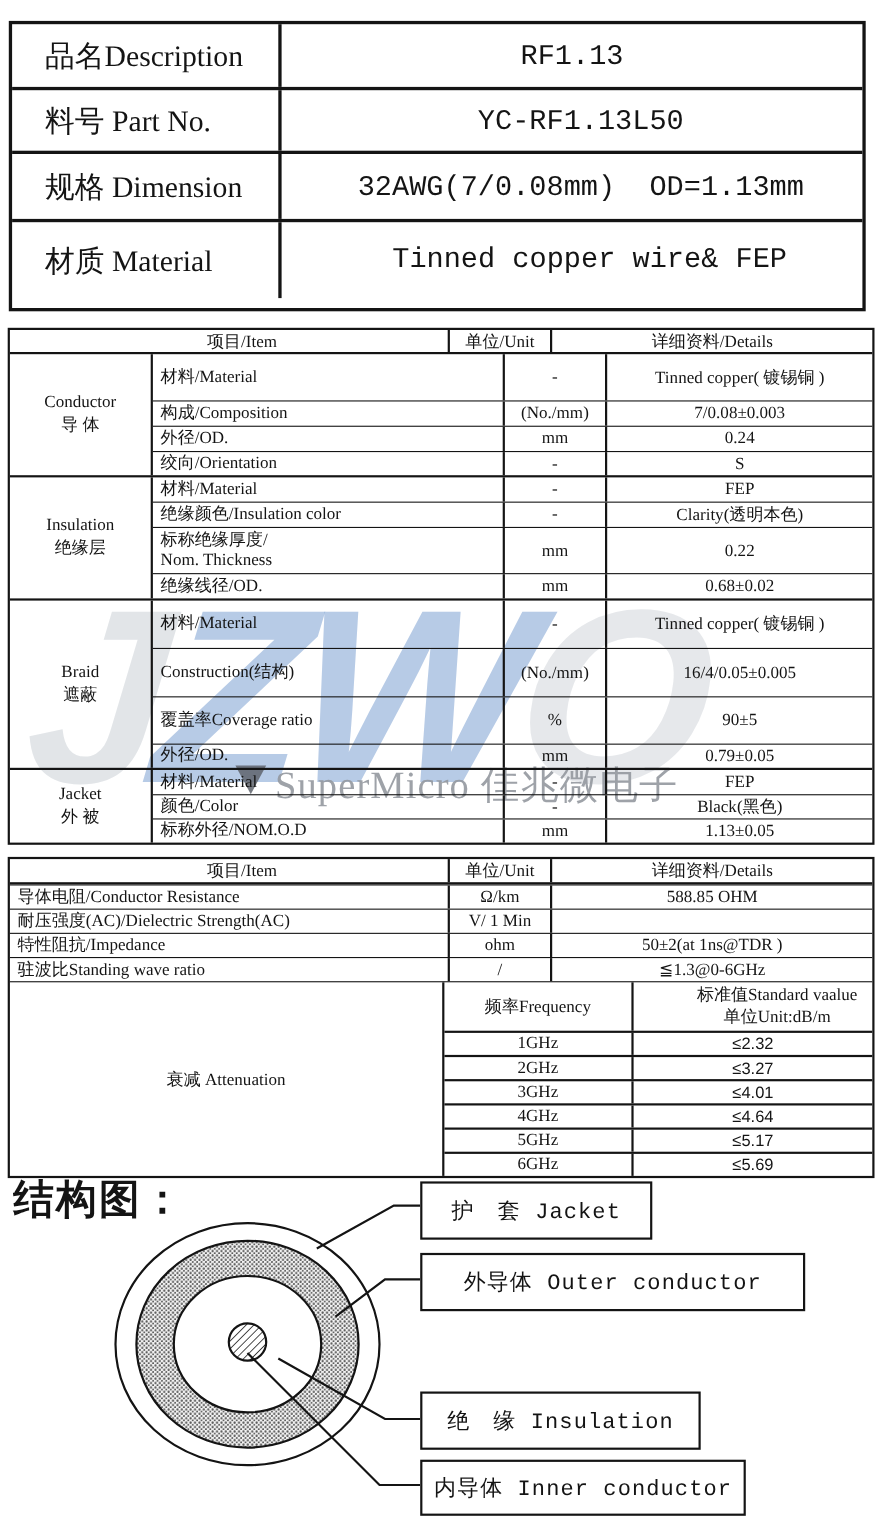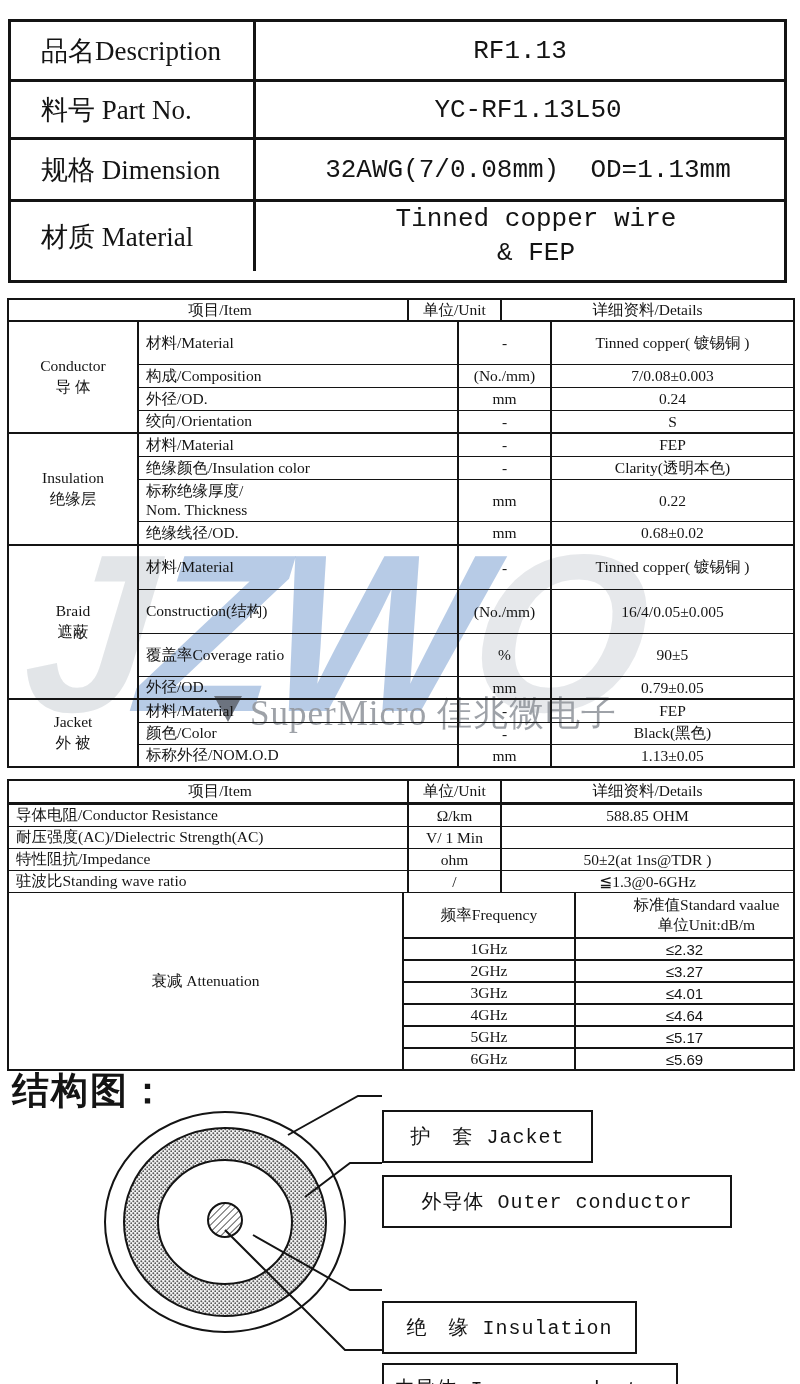--- a/index.html
+++ b/index.html
@@ -28,21 +28,21 @@
   .row{display:flex;box-sizing:border-box;}
   .r22{height:22px}.r23{height:23px}.r42{height:42px}.r43{height:43px}.r44{height:44px}
 
   
   .t1{left:8px;top:19px;width:779px;height:264px;border:3px solid #141414;}
   .t1 .row{width:100%;}
   .t1 .row + .row{border-top:3px solid #141414;gap:16px;}
   .t1-label{width:245px;border-right:3px solid #141414;padding-left:30px;font-size:27px;}
   .t1-value{flex:1;justify-content:center;text-align:center;font-size:26px;white-space:pre;
             font-family:"Liberation Mono","DejaVu Sans Mono",monospace;}
-  .t1-value.twoline{flex-direction:column;line-height:1.3;margin-left:16px;}
+  .t1-value.twoline{flex-direction:row;line-height:1.3;margin-left:16px;}
 
   
   .t2{left:7px;top:298px;width:788px;border:2px solid #141414;font-size:15.5px;}
   .t3{left:7px;top:779px;width:788px;border:2px solid #141414;font-size:15.5px;}
   .hdr{height:22px;border-bottom:2px solid #141414;}
   .h-item{width:400px;border-right:2px solid #141414;padding-left:24px;}
   .h-unit{width:93px;border-right:2px solid #141414;}
   .h-det{flex:1;}
   .group{display:flex;box-sizing:border-box;}
   .group + .group{border-top:2px solid #141414;}
@@ -67,21 +67,21 @@
          font-family:"Liberation Sans","DejaVu Sans",sans-serif;font-size:15px;}
   .a-valhdr{flex:1;flex-direction:column;justify-content:center;text-align:center;line-height:1.3;padding-left:44px;}
 
   
   .diag-title{position:absolute;left:12px;top:1066px;z-index:1;
               font-family:"DejaVu Sans","Liberation Sans",sans-serif;
               font-weight:bold;font-size:37px;letter-spacing:2px;}
   .diag-svg{position:absolute;left:0;top:1060px;z-index:1;}
   .lbl{position:absolute;z-index:2;border:2px solid #141414;background:#fff;
        display:flex;align-items:center;justify-content:center;
-       font-family:"Liberation Mono","DejaVu Sans Mono",monospace;font-size:20px;letter-spacing:1px;margin-top:36px;}
+       font-family:"Liberation Mono","DejaVu Sans Mono",monospace;font-size:20px;letter-spacing:1px;}
   .lbl-jacket{left:382px;top:1074px;width:207px;height:49px;}
   .lbl-outer{left:382px;top:1139px;width:346px;height:49px;}
   .lbl-insul{left:382px;top:1265px;width:251px;height:49px;}
   .lbl-inner{left:382px;top:1327px;width:292px;height:47px;}
 </style>
 </head>
 <body>
 
 <div class="page">
 

